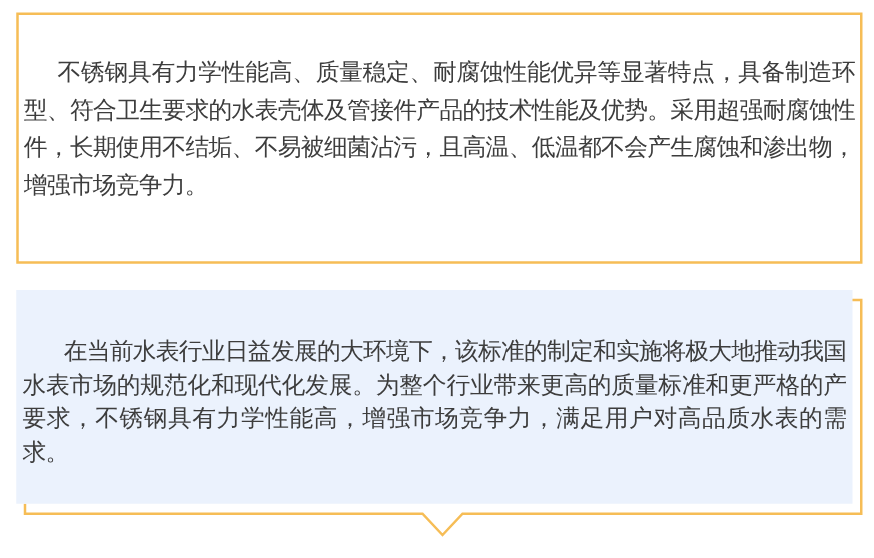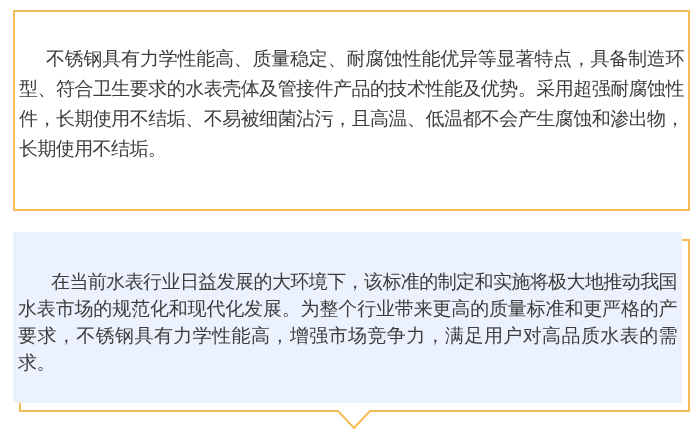--- a/index.html
+++ b/index.html
@@ -78,21 +78,21 @@
 </head>
 <body>
 
 <main class="canvas">
 
   <section class="intro-box">
     <div class="para">
         <div class="line first">不锈钢具有力学性能高、质量稳定、耐腐蚀性能优异等显著特点，具备制造环保</div>
         <div class="line">型、符合卫生要求的水表壳体及管接件产品的技术性能及优势。采用超强耐腐蚀性及</div>
         <div class="line">件，长期使用不结垢、不易被细菌沾污，且高温、低温都不会产生腐蚀和渗出物，对</div>
-        <div class="line last">长期使用不结垢。</div>
+        <div class="line last">增强市场竞争力。</div>
       </div>
   </section>
 
   <svg class="bracket" viewBox="0 0 699 446" aria-hidden="true">
     <path d="M681,240 H689 V411 H370 L354,428 L338,411 H20 V403"></path>
   </svg>
 
   <section class="summary-box">
     <div class="para">
         <div class="line first">在当前水表行业日益发展的大环境下，该标准的制定和实施将极大地推动我国</div>

